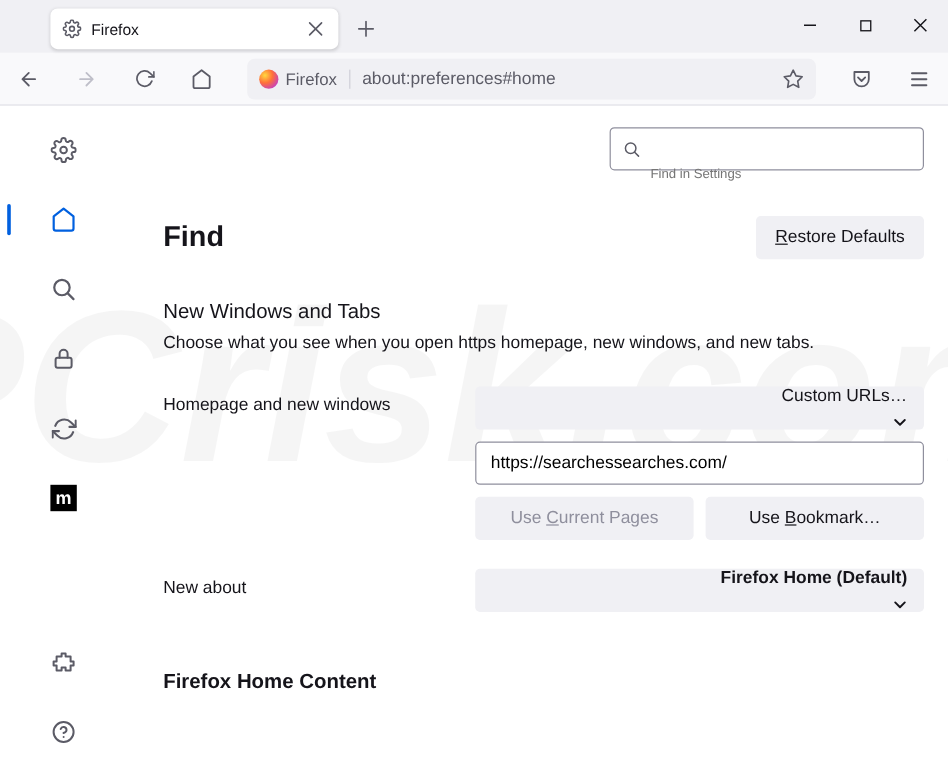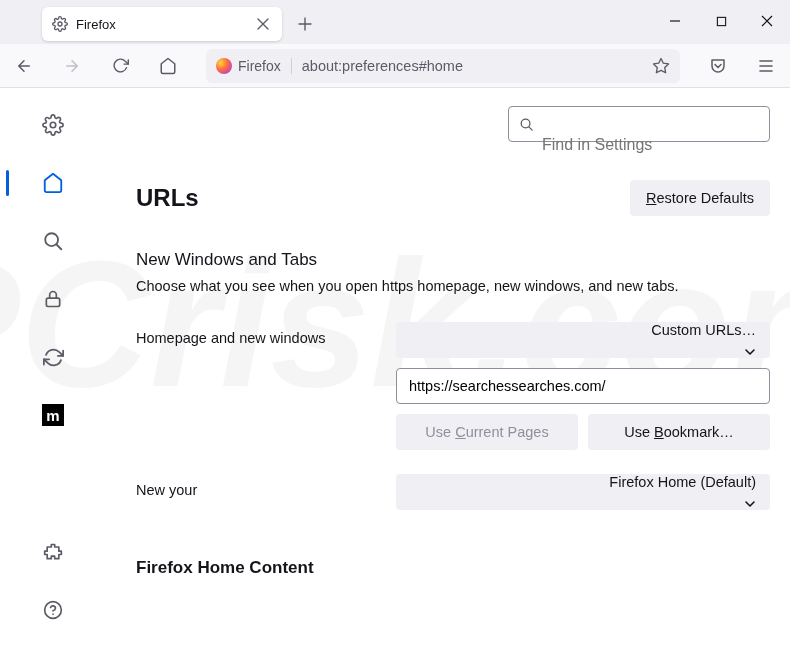--- a/index.html
+++ b/index.html
@@ -134,21 +134,21 @@
     }
     .search-box {
       width: 262px; height: 36px;
       border: 1px solid #8f8f9d;
       border-radius: 4px;
       display: flex; align-items: center;
       padding: 0 10px; gap: 8px;
       color: #5b5b66;
     }
     .search-box input {
-      border: none; outline: none; font-size: 16px; flex: 1; background: transparent; margin-top: 42px;
+      border: none; outline: none; font-size: 11px; flex: 1; background: transparent; margin-top: 42px;
     }
     
     .heading-row {
       display: flex; align-items: center; justify-content: space-between;
       margin-top: 38px;
     }
     h1 { font-size: 24px; font-weight: 600; color: #15141a; }
     .btn {
       height: 36px;
       padding: 0 16px;
@@ -167,21 +167,21 @@
     .desc { font-size: 14.5px; color: #15141a; margin-top: 8px; }
     
     .form-row {
       display: flex; align-items: flex-start;
       margin-top: 28px; gap: 20px;
     }
     .form-label {
       width: 240px; font-size: 14.5px; color: #15141a; padding-top: 8px;
     }
     .form-controls { flex: 1; display: flex; flex-direction: column; gap: 10px; }
-    .form-controls-row { flex: 1; }
+    .form-controls-row { flex: 1; font-weight: bold; }
     
     .dropdown {
       height: 36px;
       background: #f0f0f4;
       border: none;
       border-radius: 4px;
       display: flex; align-items: flex-end;
       padding: 0 14px;
       font-size: 14.5px;
       color: #15141a;
@@ -354,21 +354,21 @@
       <div class="search-box">
         <svg width="15" height="15" viewBox="0 0 24 24" fill="none" stroke="#5b5b66" stroke-width="2" stroke-linecap="round">
             <circle cx="10.5" cy="10.5" r="7"></circle>
             <path d="M21 21l-5.2-5.2"></path>
           </svg>
         <input type="text" placeholder="Find in Settings" style="">
       </div>
     </div>
 
     <div class="heading-row">
-      <h1>URLs</h1>
+      <h1>Find</h1>
       <button class="btn">
           <span><span class="underline">R</span>estore Defaults</span>
         </button>
     </div>
 
     <h2>New Windows and Tabs</h2>
     <p class="desc">Choose what you see when you open https homepage, new windows, and new tabs.</p>
 
     <div class="form-row">
       <div class="form-label">Homepage and new windows</div>
@@ -385,21 +385,21 @@
               <span>Use <span class="underline">C</span>urrent Pages</span>
             </button>
           <button class="btn">
               <span>Use <span class="underline">B</span>ookmark…</span>
             </button>
         </div>
       </div>
     </div>
 
     <div class="form-row new-tabs">
-      <div class="form-label">New your</div>
+      <div class="form-label">New about</div>
       <div class="form-controls-row">
         <div class="dropdown">
           <span>Firefox Home (Default)</span>
           <svg width="12" height="12" viewBox="0 0 12 12">
               <path d="M2 4 L6 8 L10 4" stroke="#15141a" stroke-width="1.6" fill="none" stroke-linecap="round" stroke-linejoin="round"></path>
             </svg>
         </div>
       </div>
     </div>
 

